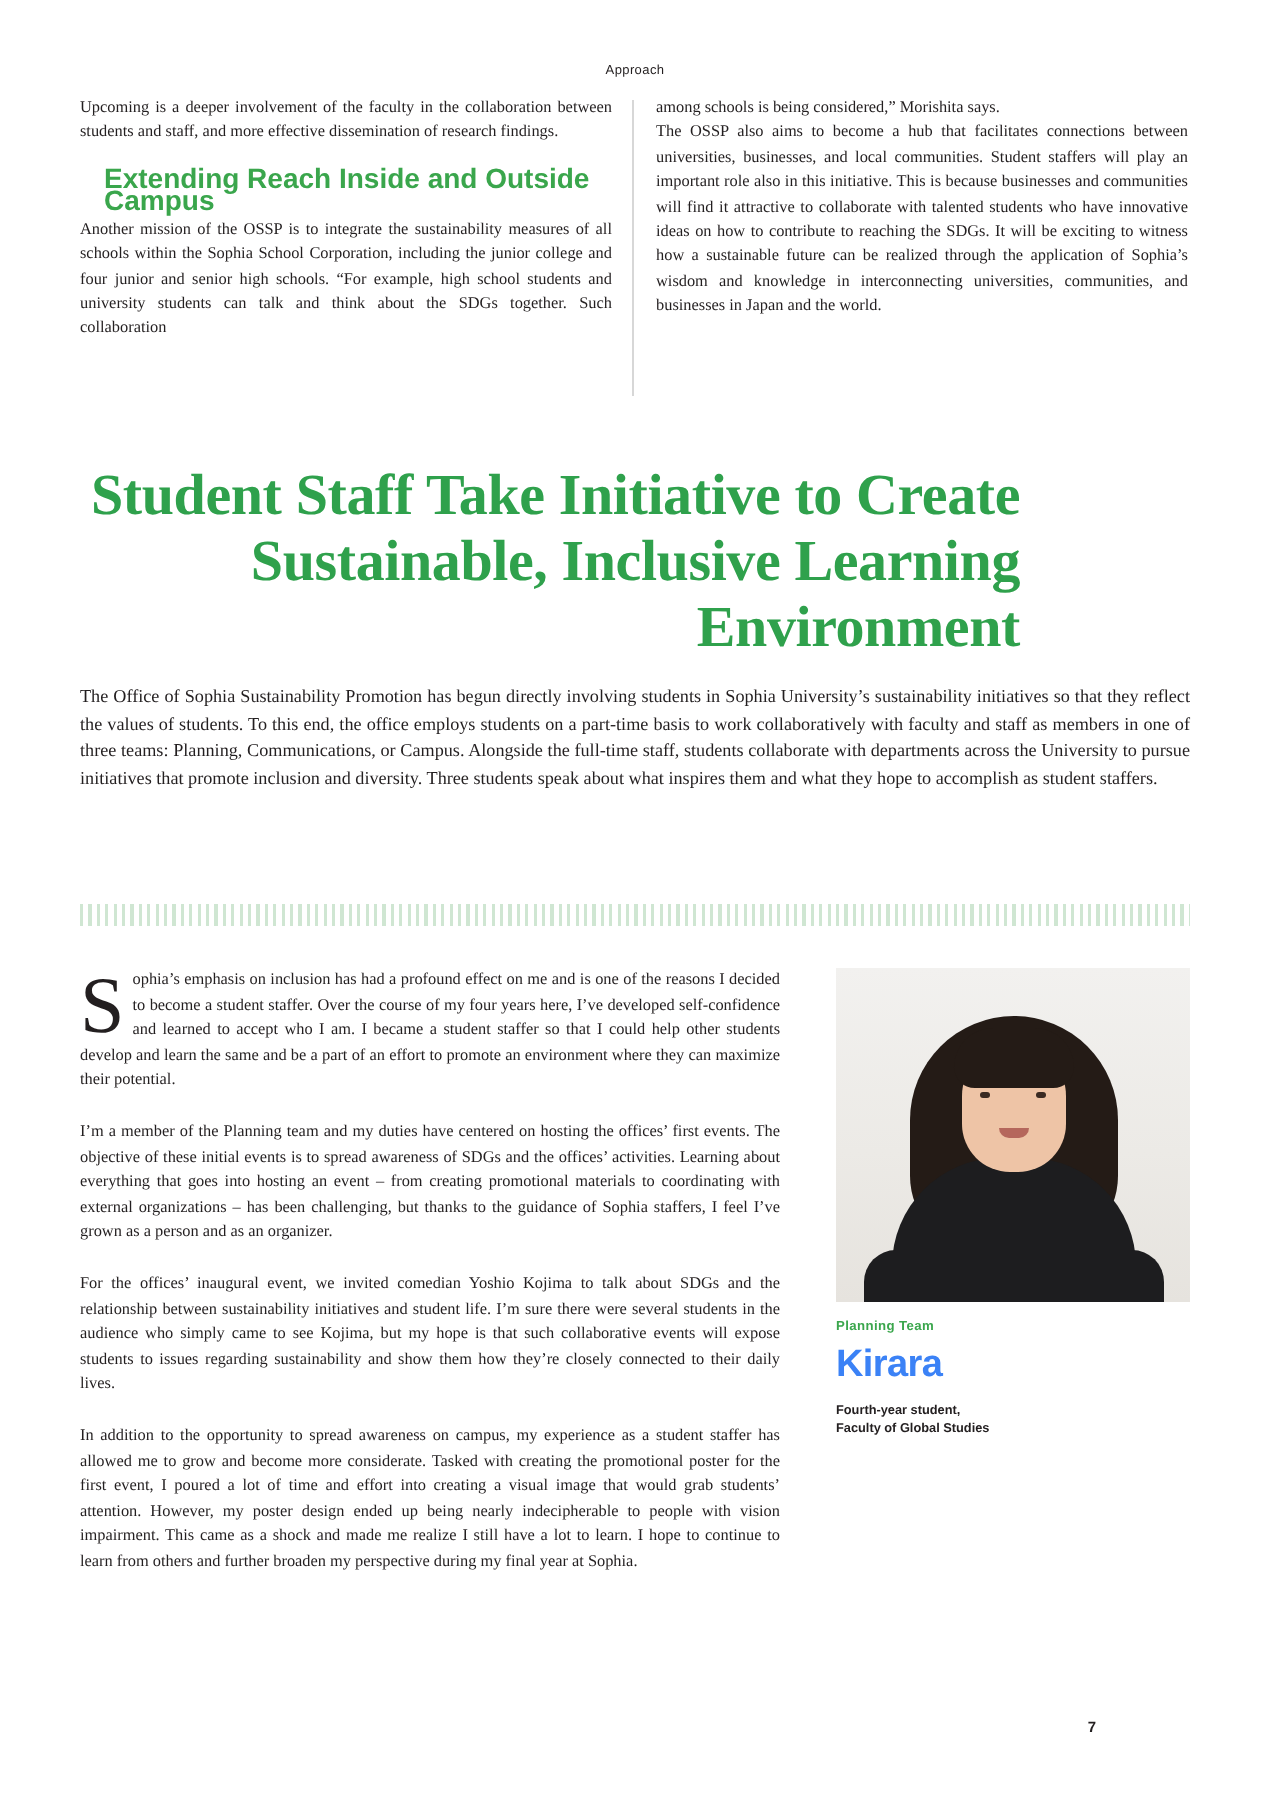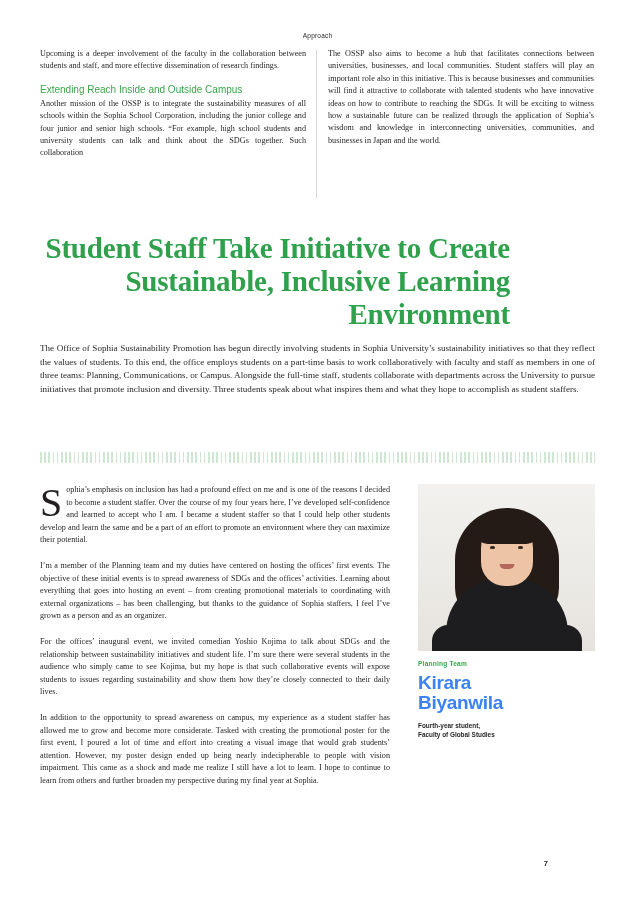--- a/index.html
+++ b/index.html
@@ -49,24 +49,24 @@
   }
   .top-col p {
     margin: 0 0 0 0;
     font-size: 8.2px;
     line-height: 12.4px;
     text-align: justify;
     hyphens: auto;
   }
   .subhead {
     font-family: "Liberation Sans", sans-serif;
-    font-weight: normal;
-    font-size: 10px;
+    font-weight: bold;
+    font-size: 14px;
     color: #3aa64c;
-    margin: 11px 0 3px 0;
+    margin: 11px 0 3px 12px;
     line-height: 11px;
   }
   .col-divider {
     position: absolute;
     top: 50px;
     left: 316px;
     width: 1px;
     height: 148px;
     background: #d7d7d7;
   }
@@ -288,20 +288,21 @@
 
   <div class="col-divider"></div>
 
   <div class="top-cols">
     <div class="top-col">
       <p>Upcoming is a deeper involvement of the faculty in the collaboration between students and staff, and more effective dissemination of research findings.</p>
       <div class="subhead">Extending Reach Inside and Outside Campus</div>
       <p>Another mission of the OSSP is to integrate the sustainability measures of all schools within the Sophia School Corporation, including the junior college and four junior and senior high schools. “For example, high school students and university students can talk and think about the SDGs together. Such collaboration</p>
     </div>
     <div class="top-col">
+      <p>among schools is being considered,” Morishita says.</p>
       <p>The OSSP also aims to become a hub that facilitates connections between universities, businesses, and local communities. Student staffers will play an important role also in this initiative. This is because businesses and communities will find it attractive to collaborate with talented students who have innovative ideas on how to contribute to reaching the SDGs. It will be exciting to witness how a sustainable future can be realized through the application of Sophia’s wisdom and knowledge in interconnecting universities, communities, and businesses in Japan and the world.</p>
     </div>
   </div>
 
   <div class="headline">Student Staff Take Initiative to Create Sustainable, Inclusive Learning Environment</div>
 
   <div class="deck">The Office of Sophia Sustainability Promotion has begun directly involving students in Sophia University’s sustainability initiatives so that they reflect the values of students. To this end, the office employs students on a part-time basis to work collaboratively with faculty and staff as members in one of three teams: Planning, Communications, or Campus. Alongside the full-time staff, students collaborate with departments across the University to pursue initiatives that promote inclusion and diversity. Three students speak about what inspires them and what they hope to accomplish as student staffers.</div>
 
   <div class="hatch"></div>
 
@@ -322,21 +323,20 @@
         <div class="ph-arm"></div>
         <div class="ph-face"></div>
         <div class="ph-hair-front"></div>
         <div class="ph-eye l"></div>
         <div class="ph-eye r"></div>
         <div class="ph-mouth"></div>
       </div>
       <div class="team-label">Planning Team</div>
       <div class="person-name">
         <div>Kirara</div>
-        <div>Biyanwila</div>
       </div>
       <div class="person-role">
         <div>Fourth-year student,</div>
         <div>Faculty of Global Studies</div>
       </div>
     </div>
 
   </div>
 
   <div class="folio">7</div>

